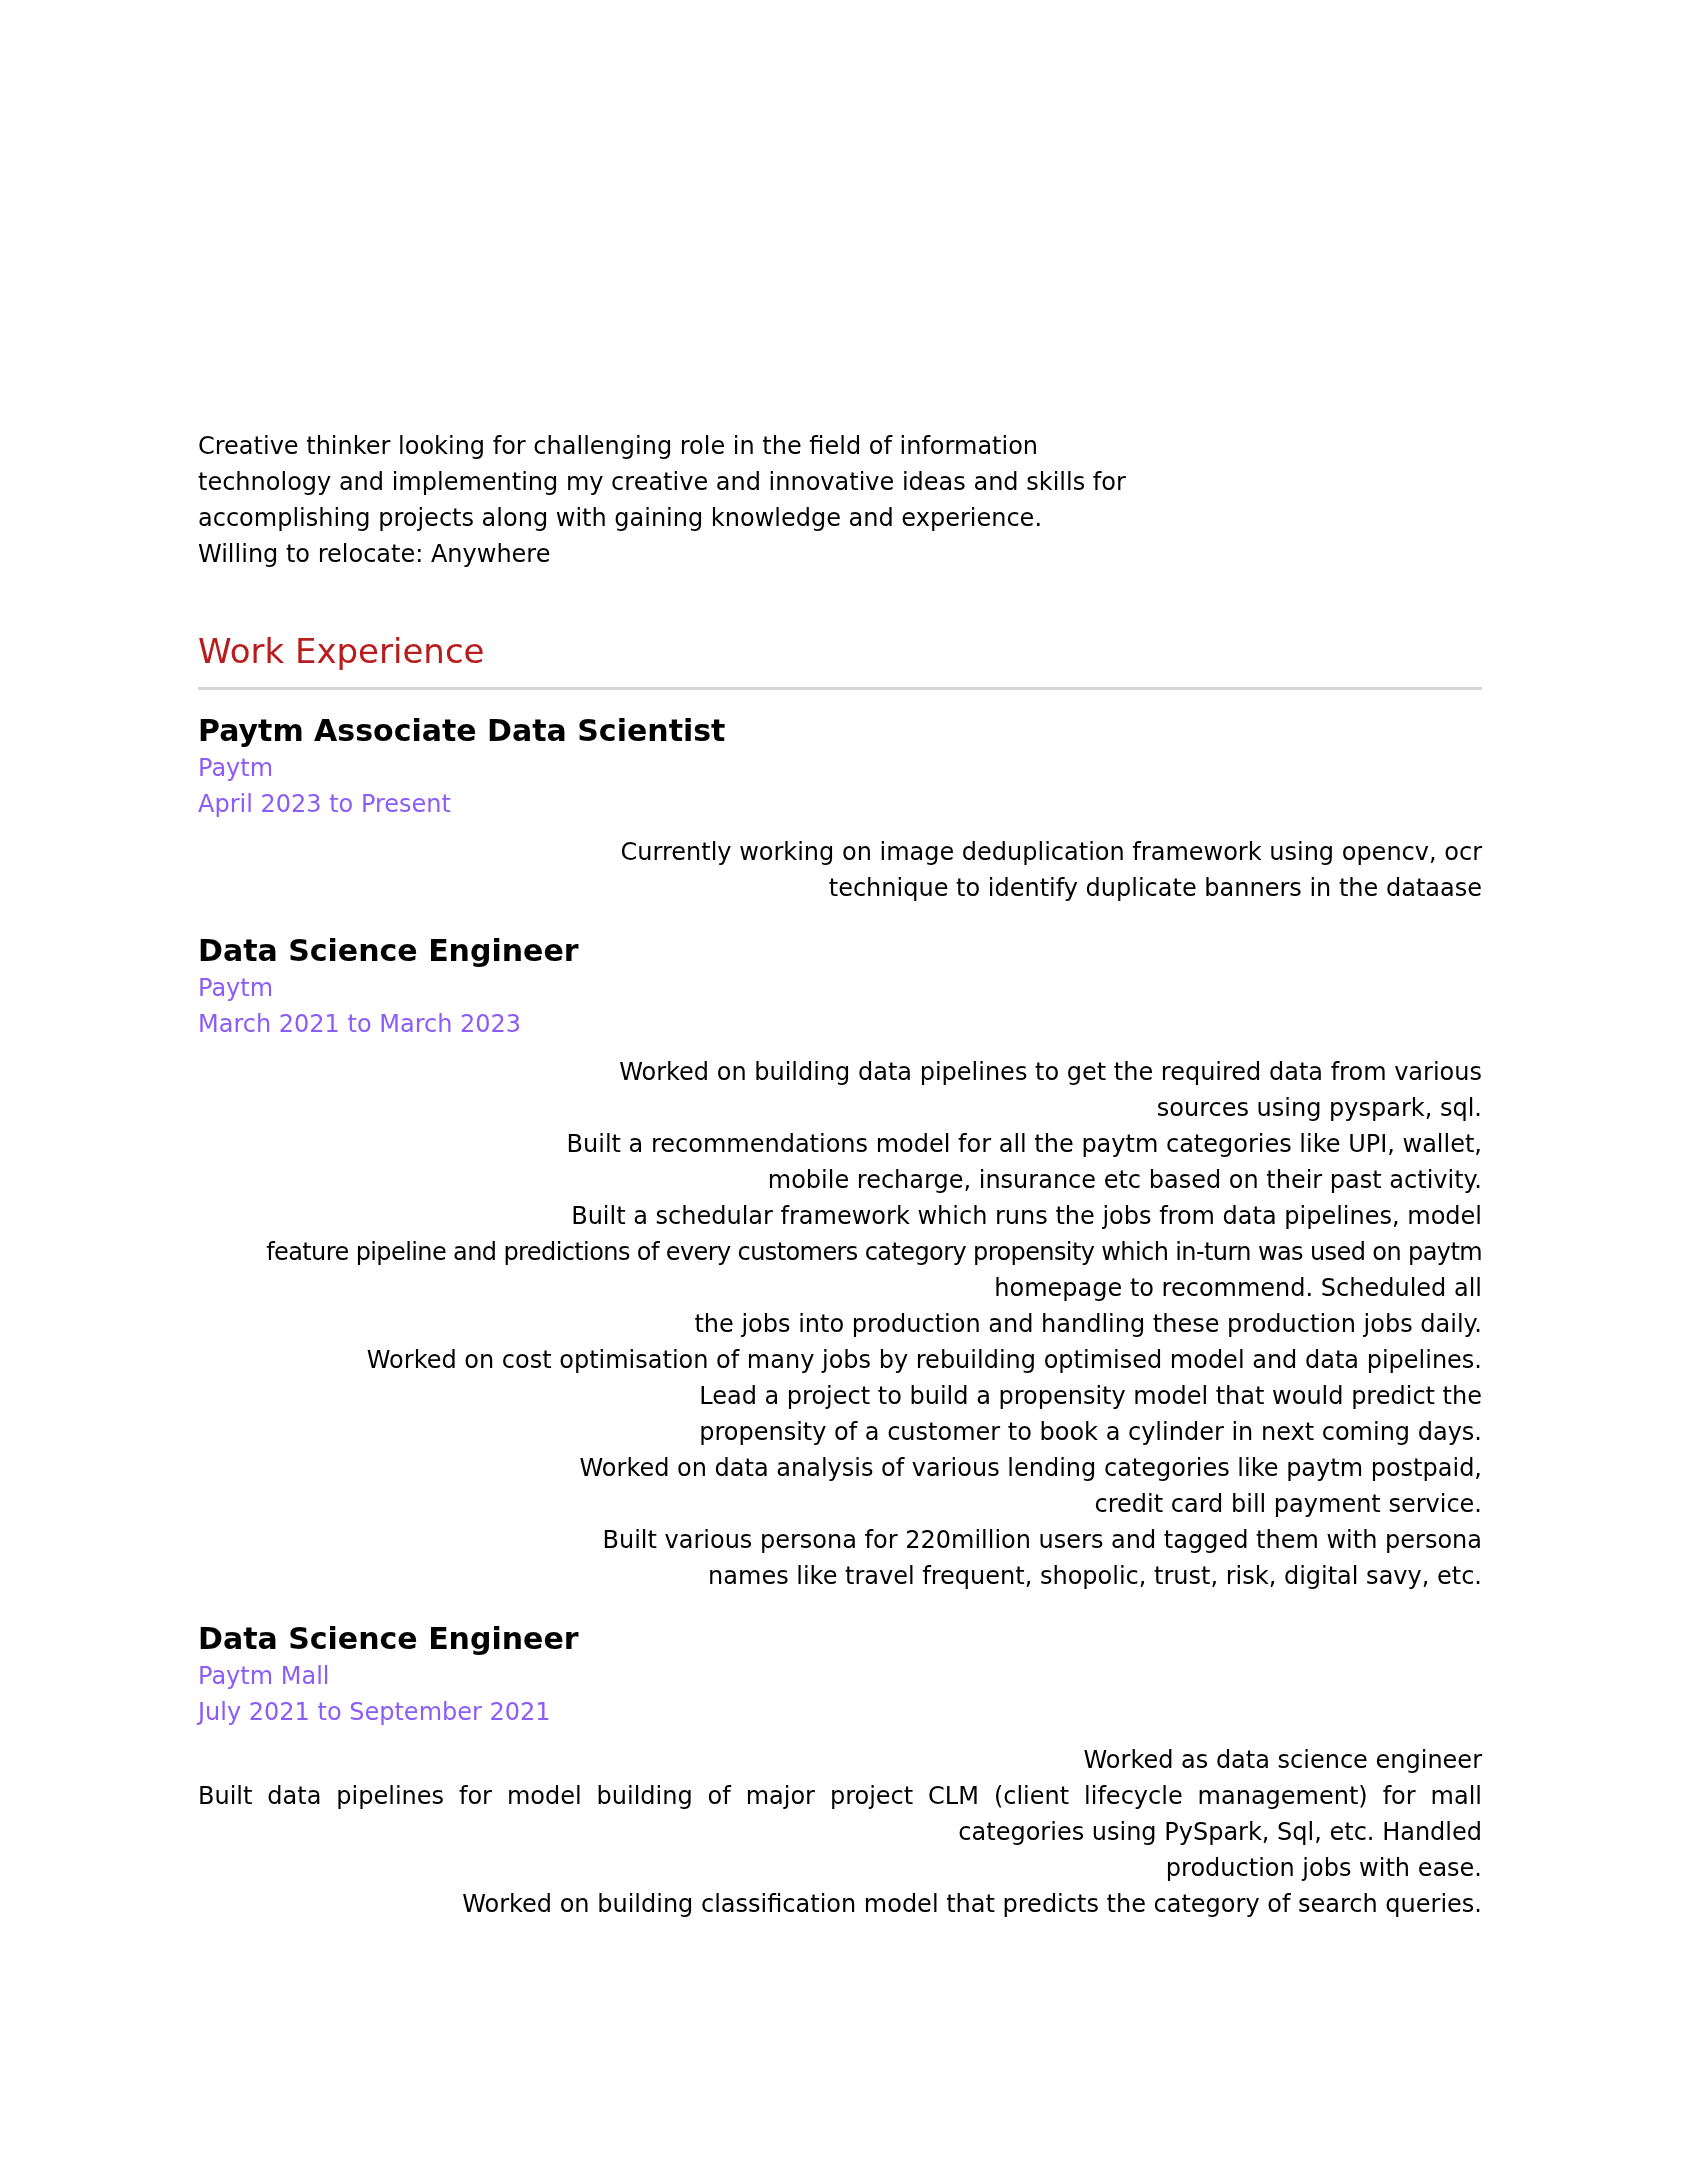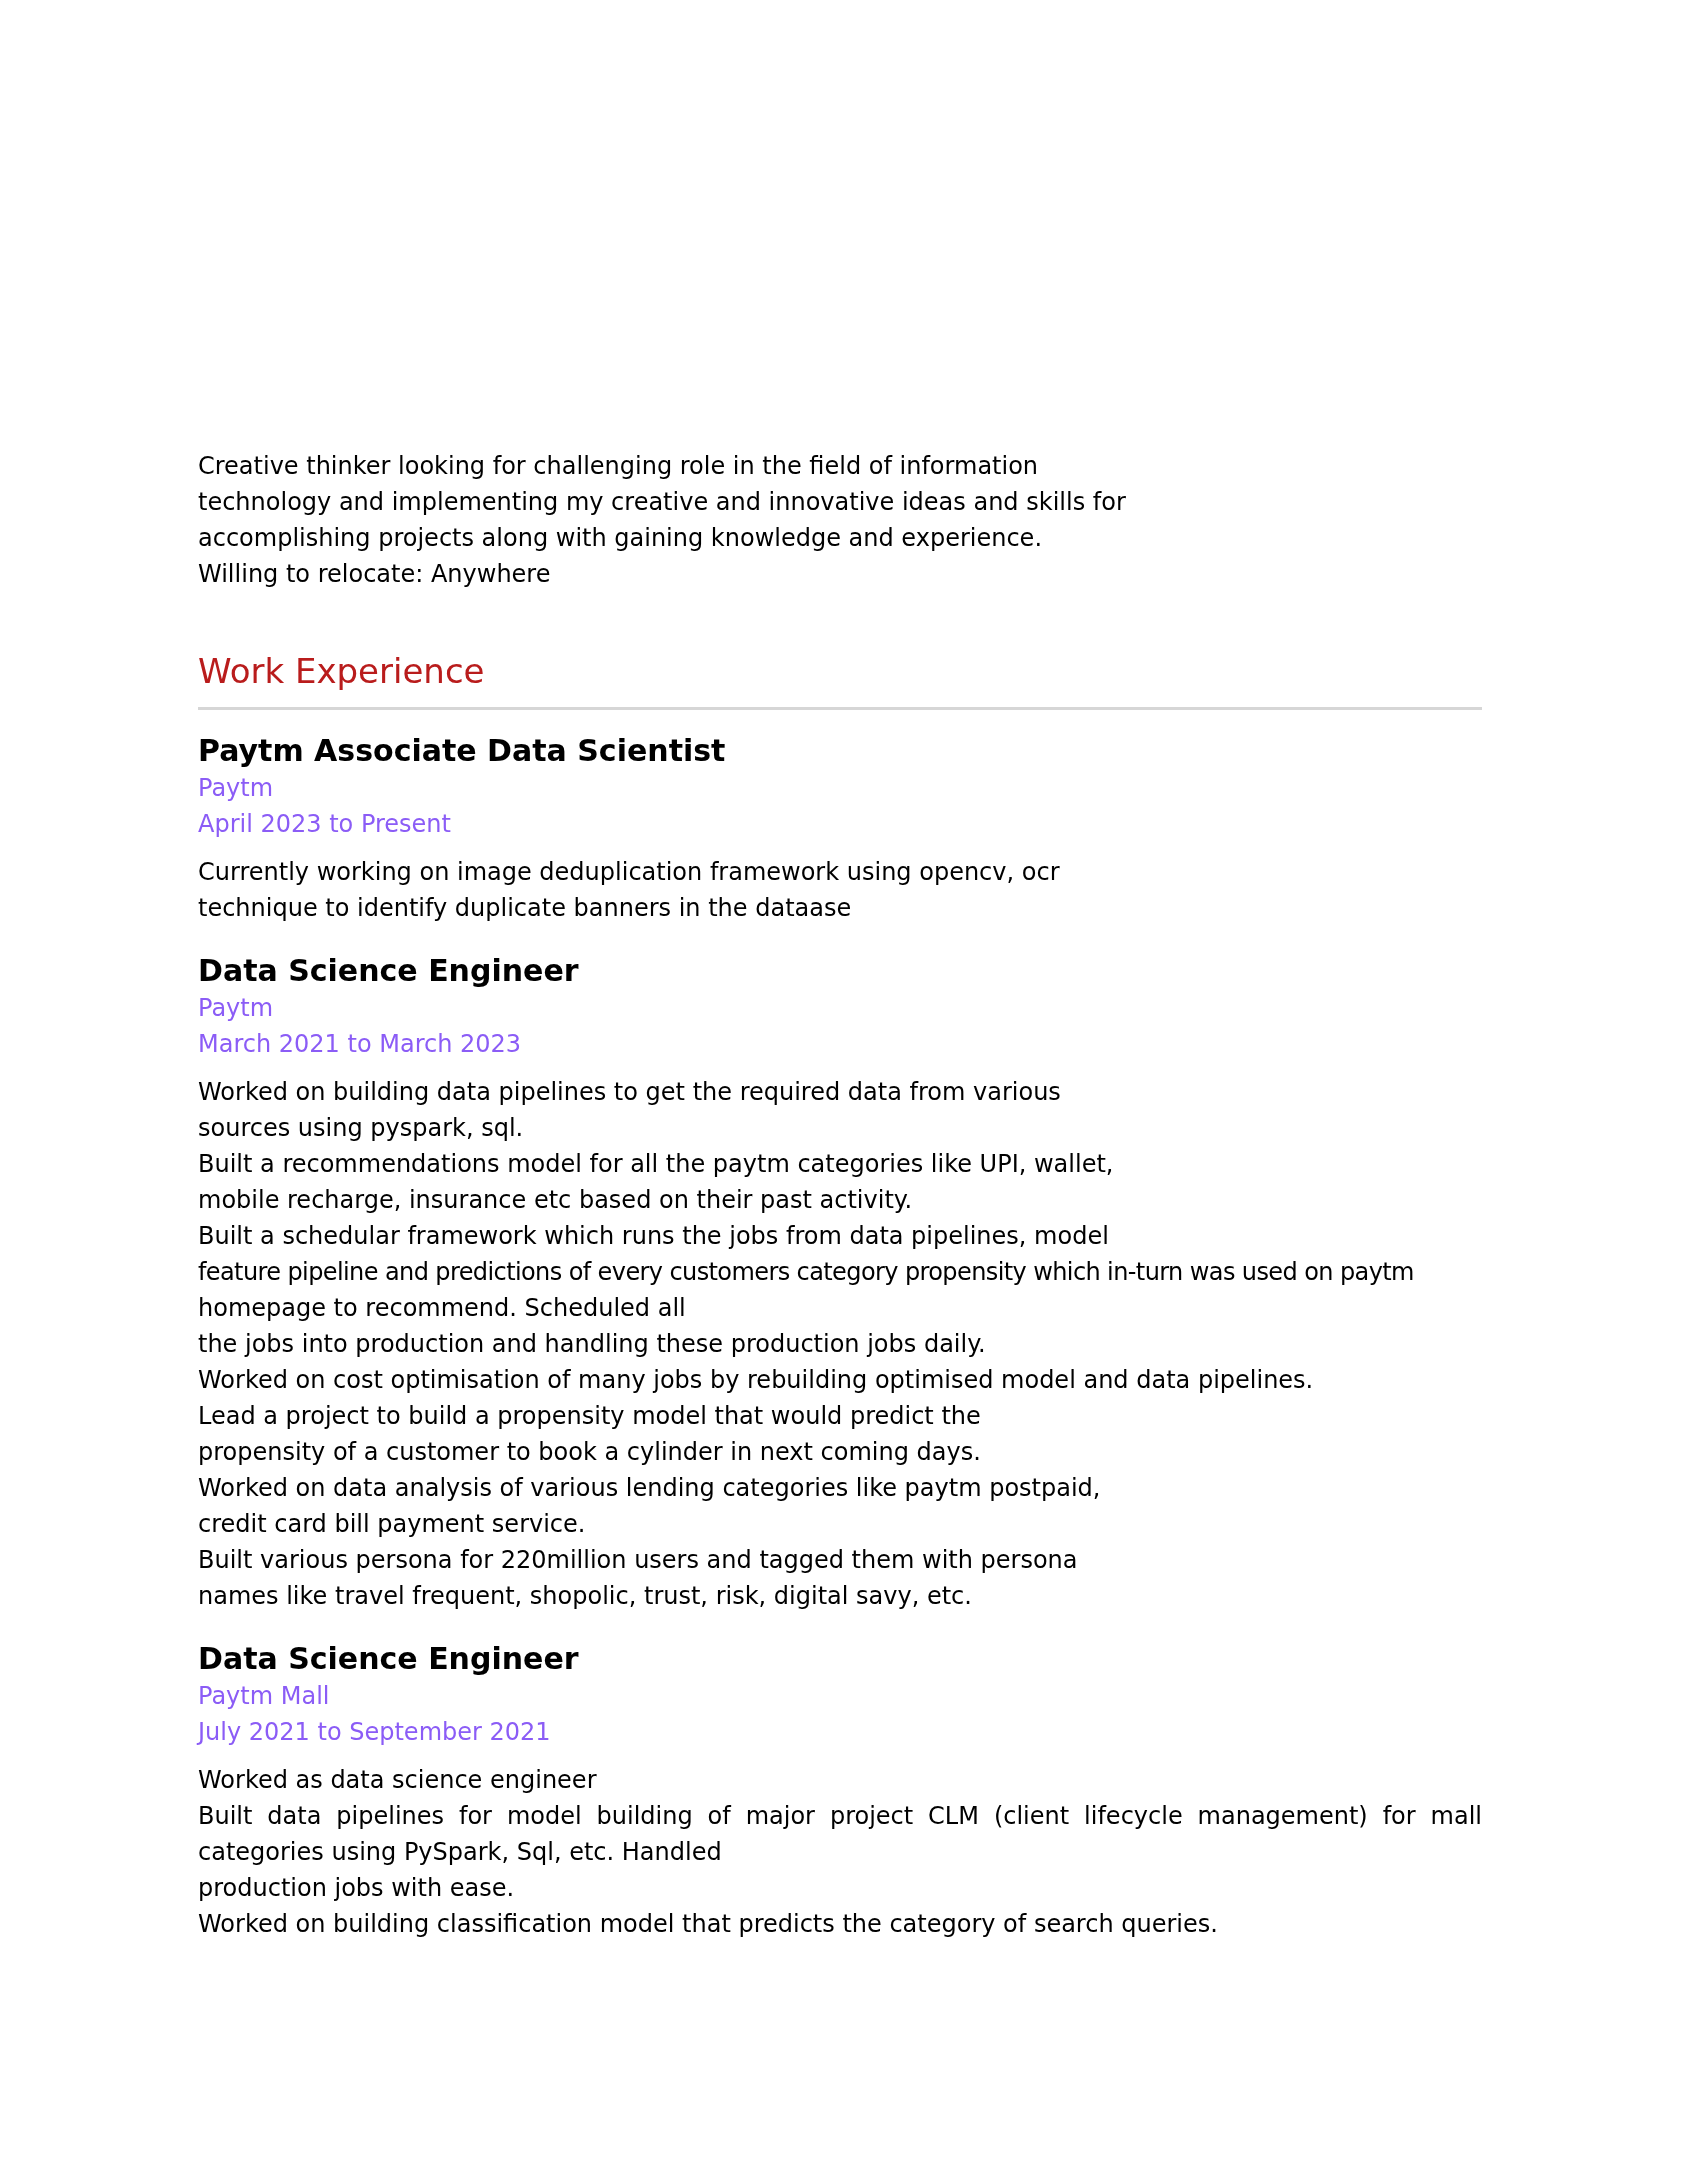--- a/index.html
+++ b/index.html
@@ -11,21 +11,21 @@
       width: 1683px;
       height: 2178px;
       position: relative;
       overflow: hidden;
       font-family: "DejaVu Sans", sans-serif;
       color: #000000;
     }
     .page {
       position: absolute;
       left: 198px;
-      top: 448px;
+      top: 428px;
       width: 1284px;
     }
     .para {
       font-size: 24px;
       line-height: 36px;
       margin: 0;
     }
     .summary {
       width: 1010px;
     }
@@ -63,20 +63,21 @@
       margin: 0;
     }
     .job-desc {
       margin-top: 12px;
     }
     .desc-line {
       font-size: 24px;
       line-height: 36px;
       margin: 0;
       white-space: nowrap;
+      text-align: right;
     }
     .desc-line.justify {
       white-space: normal;
       text-align: justify;
       text-align-last: justify;
     }
   </style>
 </head>
 <body>
 

